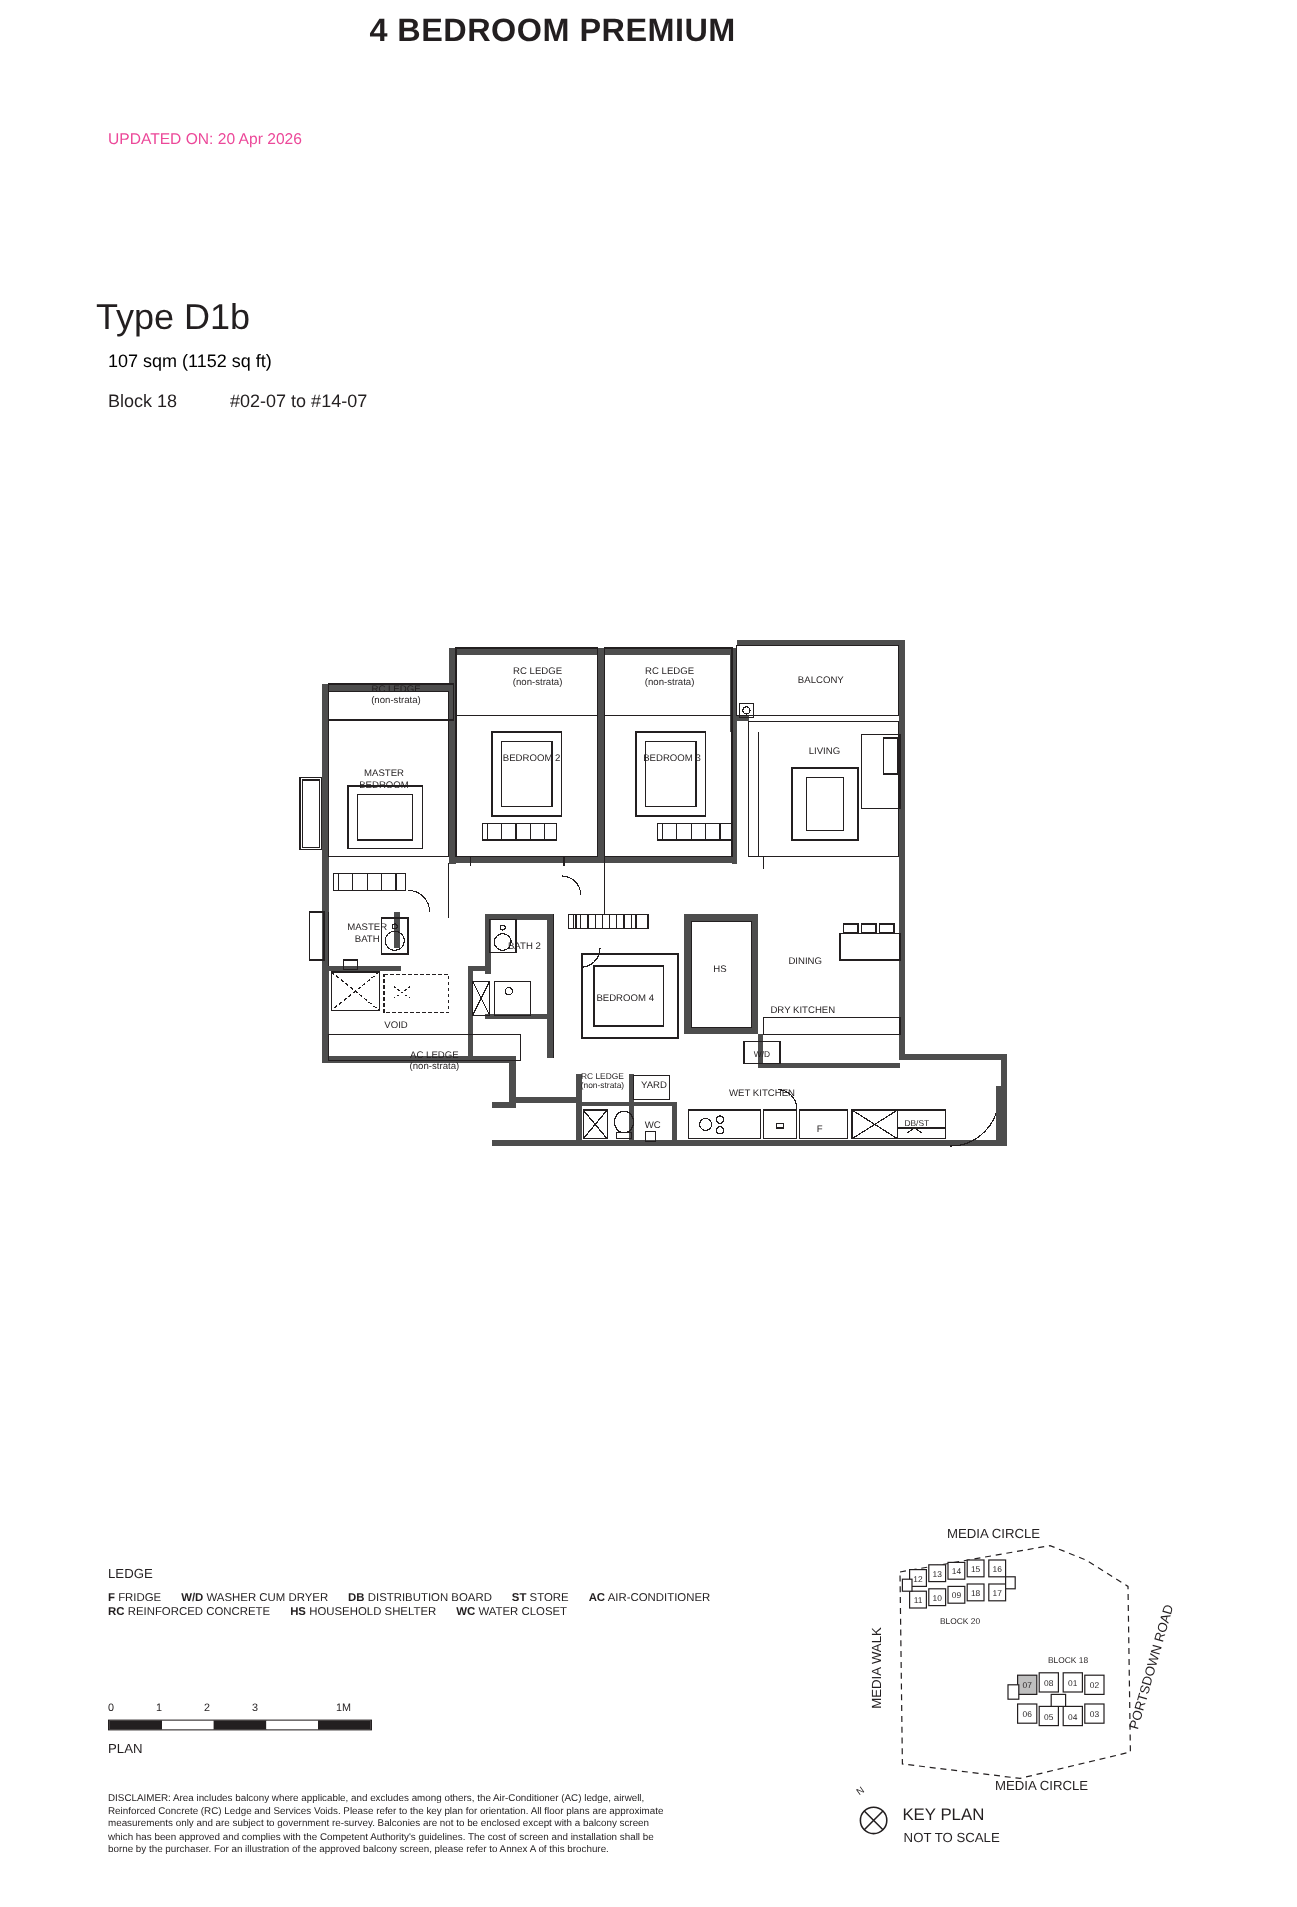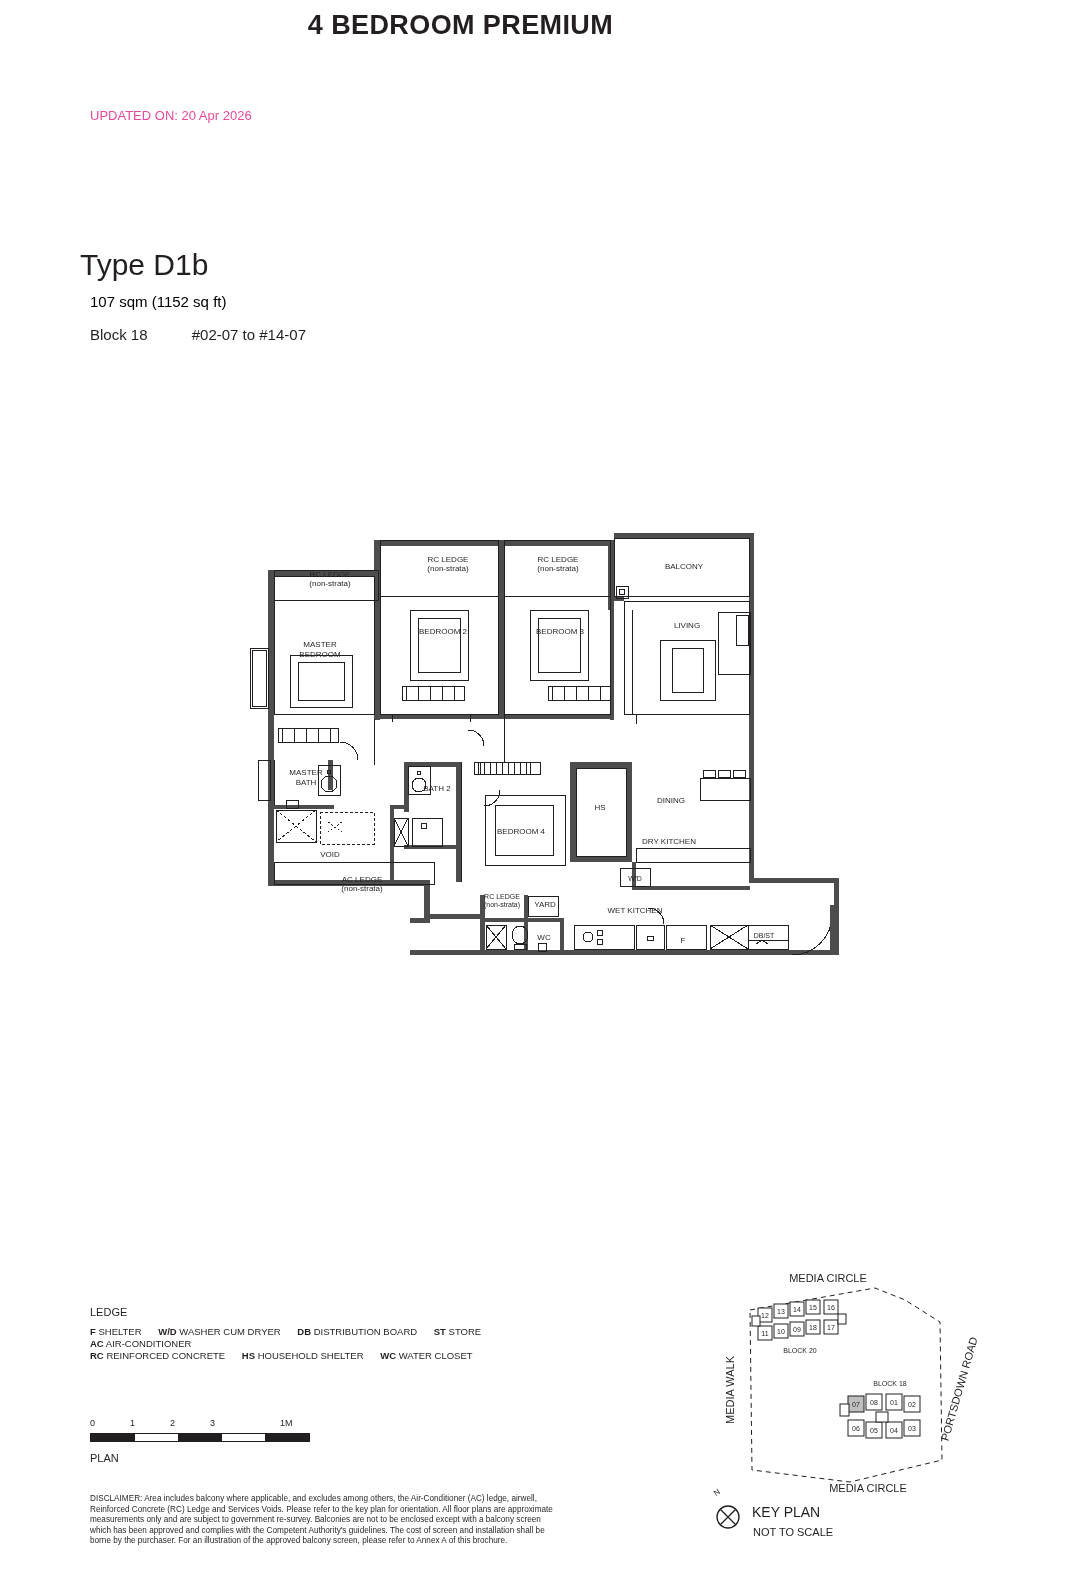--- a/index.html
+++ b/index.html
@@ -283,21 +283,21 @@
     <text x="362" y="882">AC LEDGE</text>
       <text x="362" y="891">(non-strata)</text>
     <text x="502" y="899" font-size="7">RC LEDGE</text>
       <text x="502" y="907" font-size="7">(non-strata)</text>
   </g>
 </svg>
 
 <div class="legend-title">LEDGE</div>
 <div class="legend-rows">
   <div>
-    <span class="item"><b>F</b> <span>SHELTER</span></span>
+    <span class="item"><b>F</b> <span>FRIDGE</span></span>
     <span class="item"><b>W/D</b> <span>WASHER CUM DRYER</span></span>
     <span class="item"><b>DB</b> <span>DISTRIBUTION BOARD</span></span>
     <span class="item"><b>ST</b> <span>STORE</span></span>
     <span class="item"><b>AC</b> <span>AIR-CONDITIONER</span></span>
   </div>
   <div>
     <span class="item"><b>RC</b> <span>REINFORCED CONCRETE</span></span>
     <span class="item"><b>HS</b> <span>HOUSEHOLD SHELTER</span></span>
     <span class="item"><b>WC</b> <span>WATER CLOSET</span></span>
   </div>

